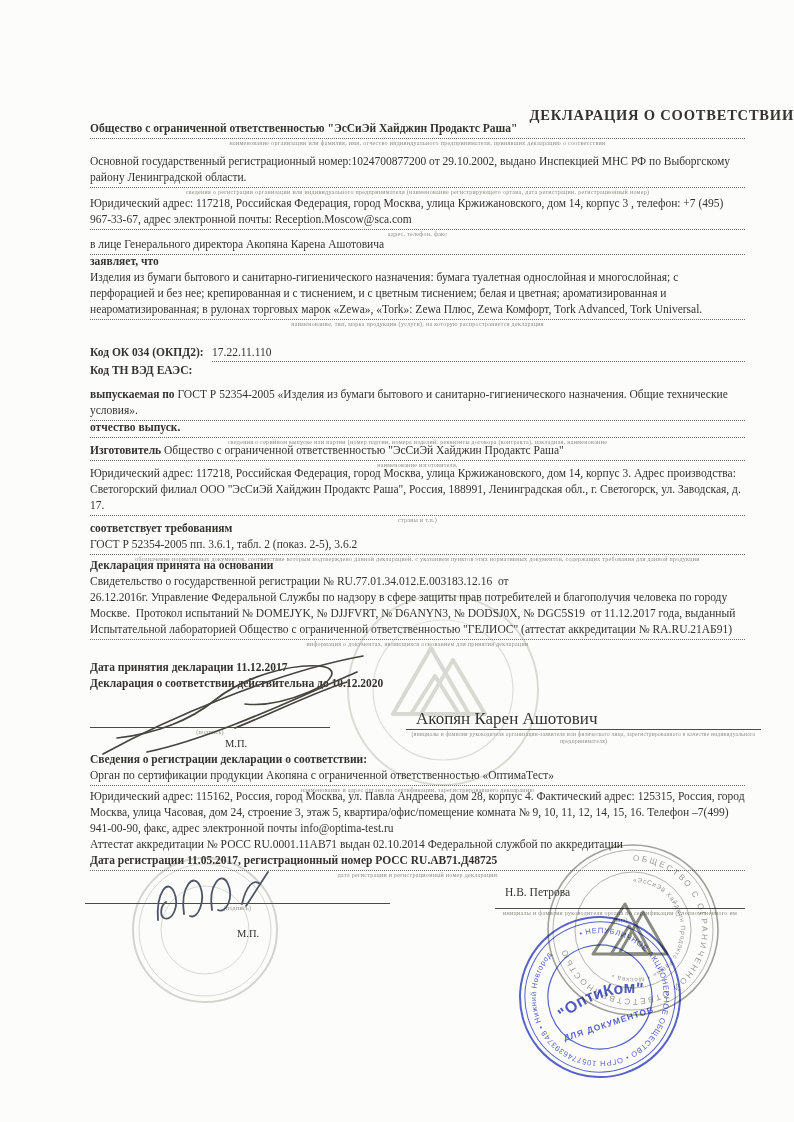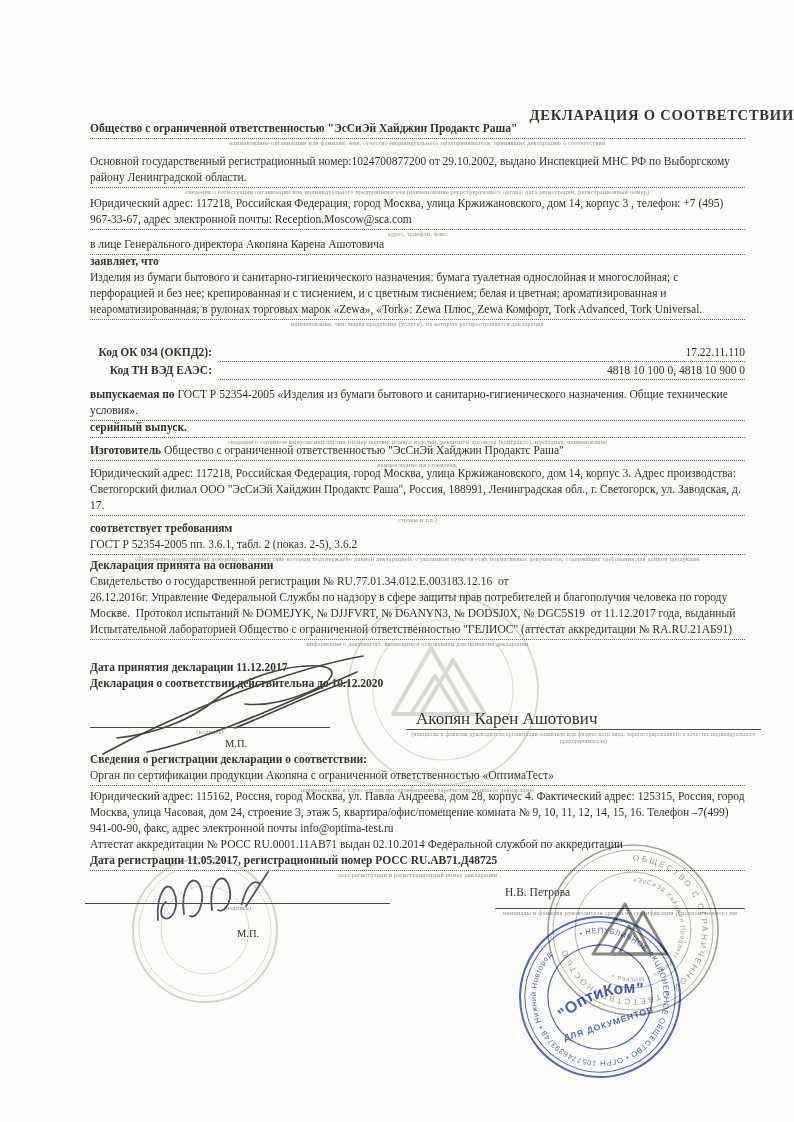--- a/index.html
+++ b/index.html
@@ -14,22 +14,22 @@
   .blk p{margin:0;}
   .dotline{border-bottom:1px dotted #6b6b66;padding-bottom:1px;}
   .solidline{border-bottom:1px solid #4c4b47;}
   .caption{font-size:6px;line-height:7px;color:#8d8d87;text-align:center;letter-spacing:.3px;padding-top:1px;}
   .bold{font-weight:bold;}
   .semib{font-weight:600;}
   .prewrap{white-space:pre-wrap;}
   .title{position:absolute;top:80px;left:0;width:100%;text-align:right;
     font-size:14.5px;font-weight:bold;letter-spacing:.8px;margin-top:27px;}
   .coderow{display:flex;}
-  .coderow .lbl{width:122px;font-weight:bold;flex:none;text-align:right;}
-  .coderow .val{flex:1;margin-left:8px;border-bottom:1px dotted #6b6b66;text-align:right;}
+  .coderow .lbl{width:122px;font-weight:bold;flex:none;}
+  .coderow .val{flex:1;border-bottom:1px dotted #6b6b66;}
   .stamp{position:absolute;mix-blend-mode:multiply;}
   .z1{z-index:1}.z2{z-index:2}.z3{z-index:3}
 </style>
 </head>
 <body>
 
 <div class="page">
 
   <svg class="stamp z1" style="left:343px;top:590px;opacity:.55" width="200" height="200" viewBox="0 0 200 200">
     <circle cx="100" cy="100" r="95" fill="none" stroke="#c3c3bc" stroke-width="2"></circle>
@@ -70,29 +70,28 @@
   <div class="blk z2" style="top:254px">
     <p class="bold">заявляет, что</p>
   </div>
 
   <div class="blk z2 coderow" style="top:345px">
     <span class="lbl">Код ОК 034 (ОКПД2):</span>
     <span class="val">17.22.11.110</span>
   </div>
   <div class="blk z2 coderow" style="top:363px">
     <span class="lbl">Код ТН ВЭД ЕАЭС:</span>
-    <span class="val">4818 10 100 0, 4818 10 900 0</span>
   </div>
 
   <div class="blk z2" style="top:387px">
     <p class="dotline"><b>выпускаемая по</b><span> ГОСТ Р 52354-2005 «Изделия из бумаги бытового и санитарно-гигиенического назначения. Общие технические условия».</span></p>
   </div>
 
   <div class="blk z2" style="top:420px">
-    <p class="dotline bold">серийный выпуск.</p>
+    <p class="dotline bold">отчество выпуск.</p>
     <div class="caption">сведения о серийном выпуске или партии (номер партии, номера изделий, реквизиты договора (контракта), накладная, наименование</div>
   </div>
 
   <div class="blk z2" style="top:443px">
     <p class="dotline"><b>Изготовитель</b><span> Общество с ограниченной ответственностью "ЭсСиЭй Хайджин Продактс Раша"</span></p>
     <div class="caption">наименование изготовителя,</div>
   </div>
 
   <div class="blk z2" style="top:466px">
     <p class="dotline">Юридический адрес: 117218, Российская Федерация, город Москва, улица Кржижановского, дом 14, корпус 3. Адрес производства: Светогорский филиал ООО "ЭсСиЭй Хайджин Продактс Раша", Россия, 188991, Ленинградская обл., г. Светогорск, ул. Заводская, д. 17.</p>

